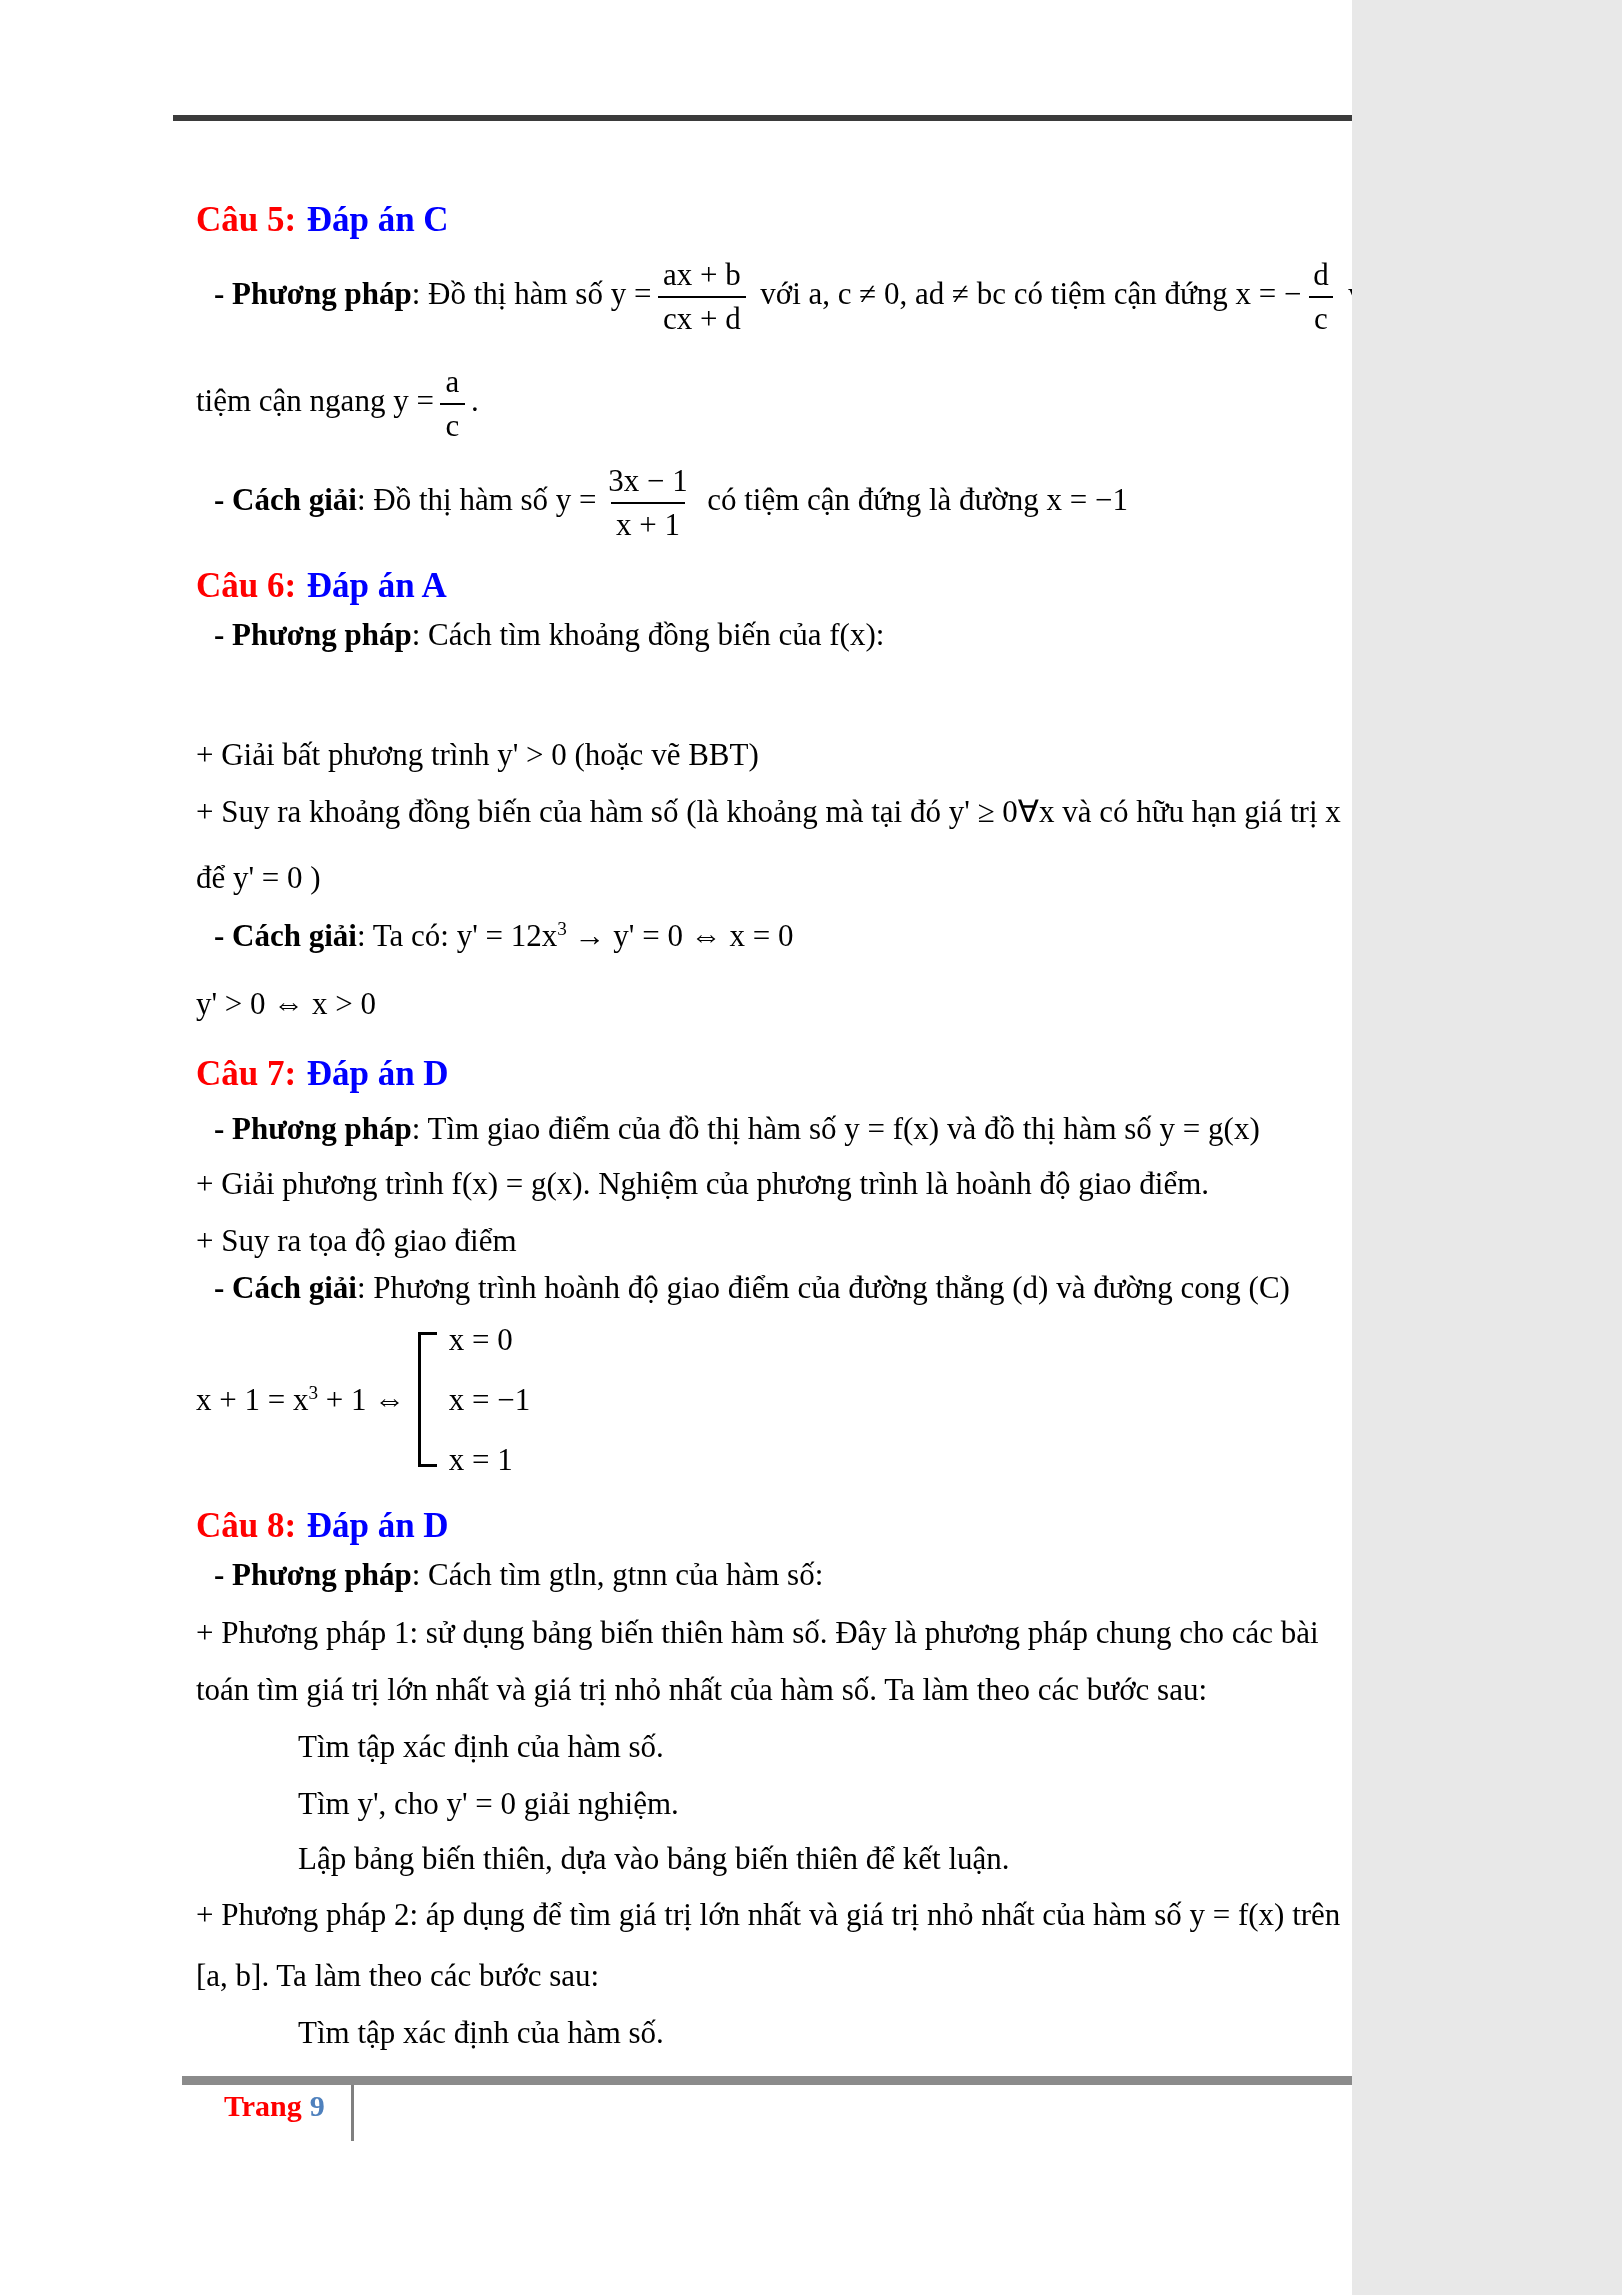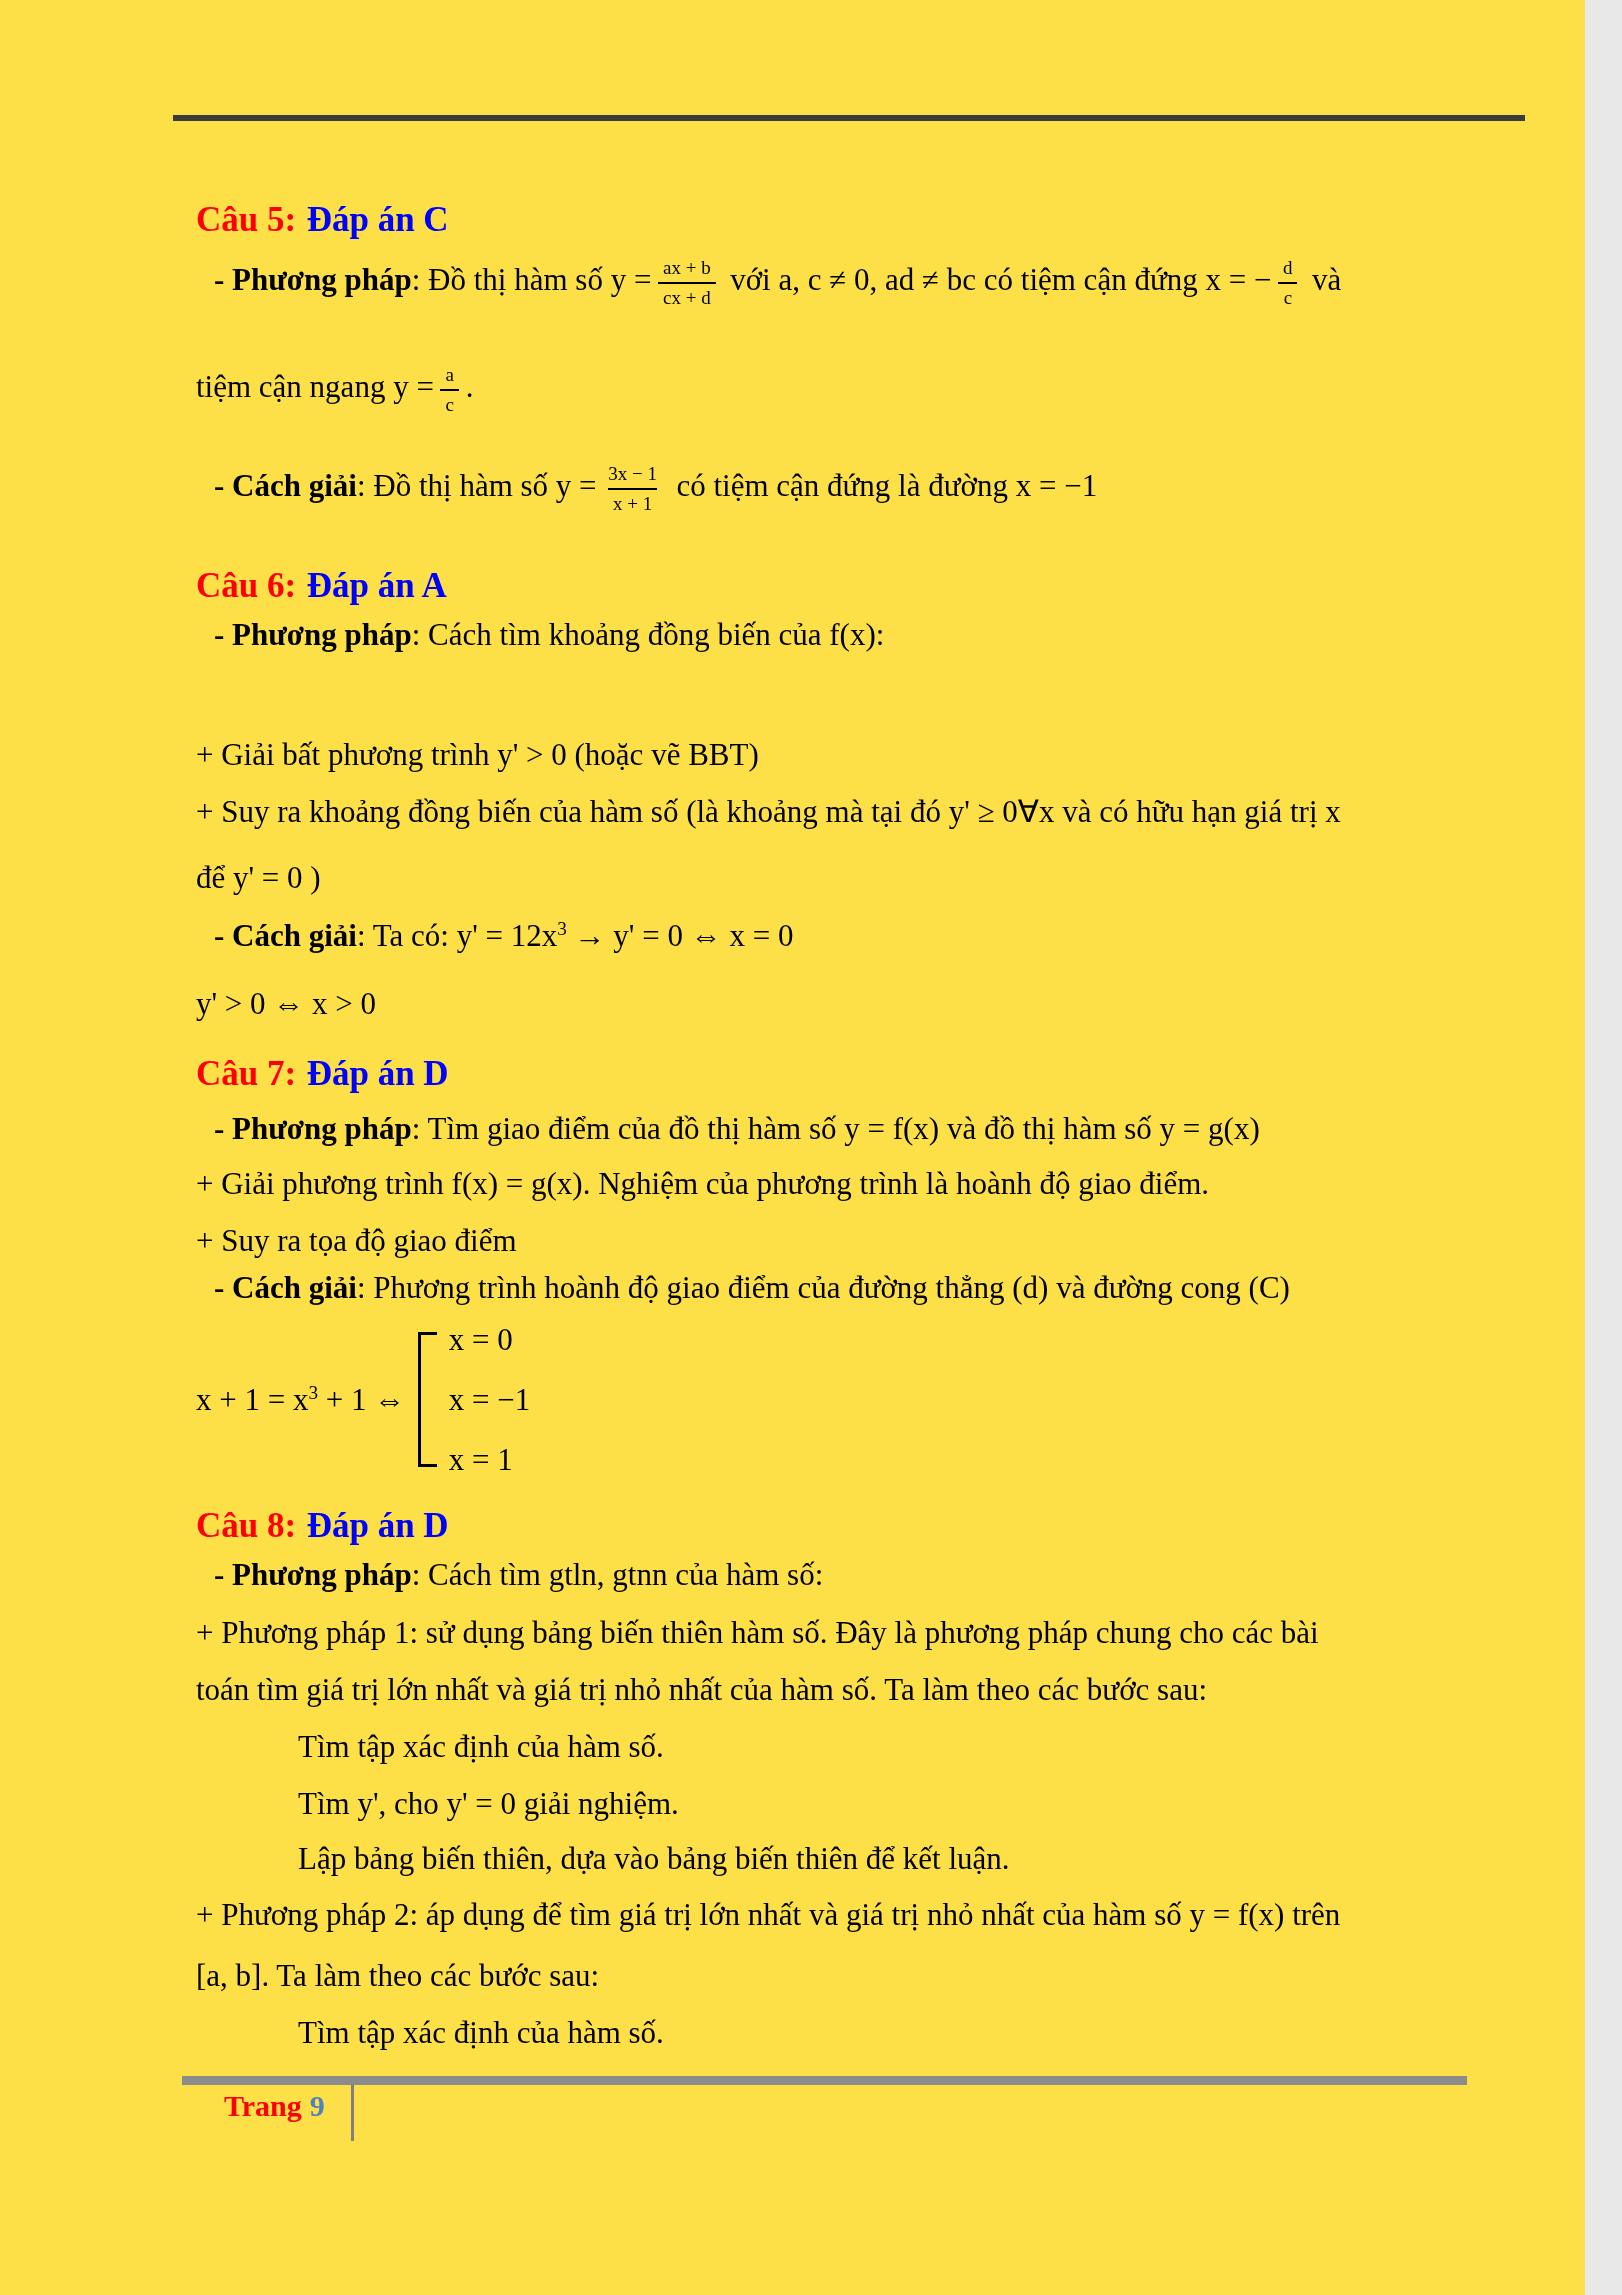--- a/index.html
+++ b/index.html
@@ -1,20 +1,20 @@
 <!DOCTYPE html>
 <html style="font-size:10.5px"><head>
 <meta charset="utf-8">
 <style>
   html,body{margin:0;padding:0;background:#e8e8e8;}
   .page{
     position:relative;
-    width:1585px;
+    width:1352px;
     height:2295px;
-    background:#fde047;
+    background:#ffffff;
     overflow:hidden;
     font-family:"Liberation Serif", serif;
     color:#000;
   }
   .rule-top{
     position:absolute; left:173px; top:115px;
     width:1352px; height:5.9px; background:#3b3b3b;
   }
   .line{
     position:absolute; left:196px;
@@ -22,21 +22,21 @@
     white-space:nowrap; color:#000;
   }
   .line.indent{ left:298px; }
   .heading{ font-size:35px; font-weight:bold; }
   .heading .q{ color:#ff0000; }
   .heading .a{ color:#0000ff; margin-left:10.5px; }
   .lbl{ font-weight:bold;margin-left:18px; }
   .frac{
     display:inline-flex; flex-direction:column; align-items:center;
     text-align:center; vertical-align:middle; margin:0 6.5px;
-    font-size:19px; line-height:1.15;
+    font-size:31px; line-height:1.15;
   }
   .frac .num{ padding:0 5.2px 3.3px; }
   .frac .den{ padding:3.3px 5.2px 0; border-top:2.6px solid #000; }
   sup{ font-size:0.62em; line-height:0; }
   .cases{
     position:absolute; left:196px; top:1332px; height:135px;
     display:flex; align-items:center; font-size:31px; white-space:nowrap;
   }
   .cases .bracket{
     align-self:stretch; width:15.7px; margin-left:13px;

